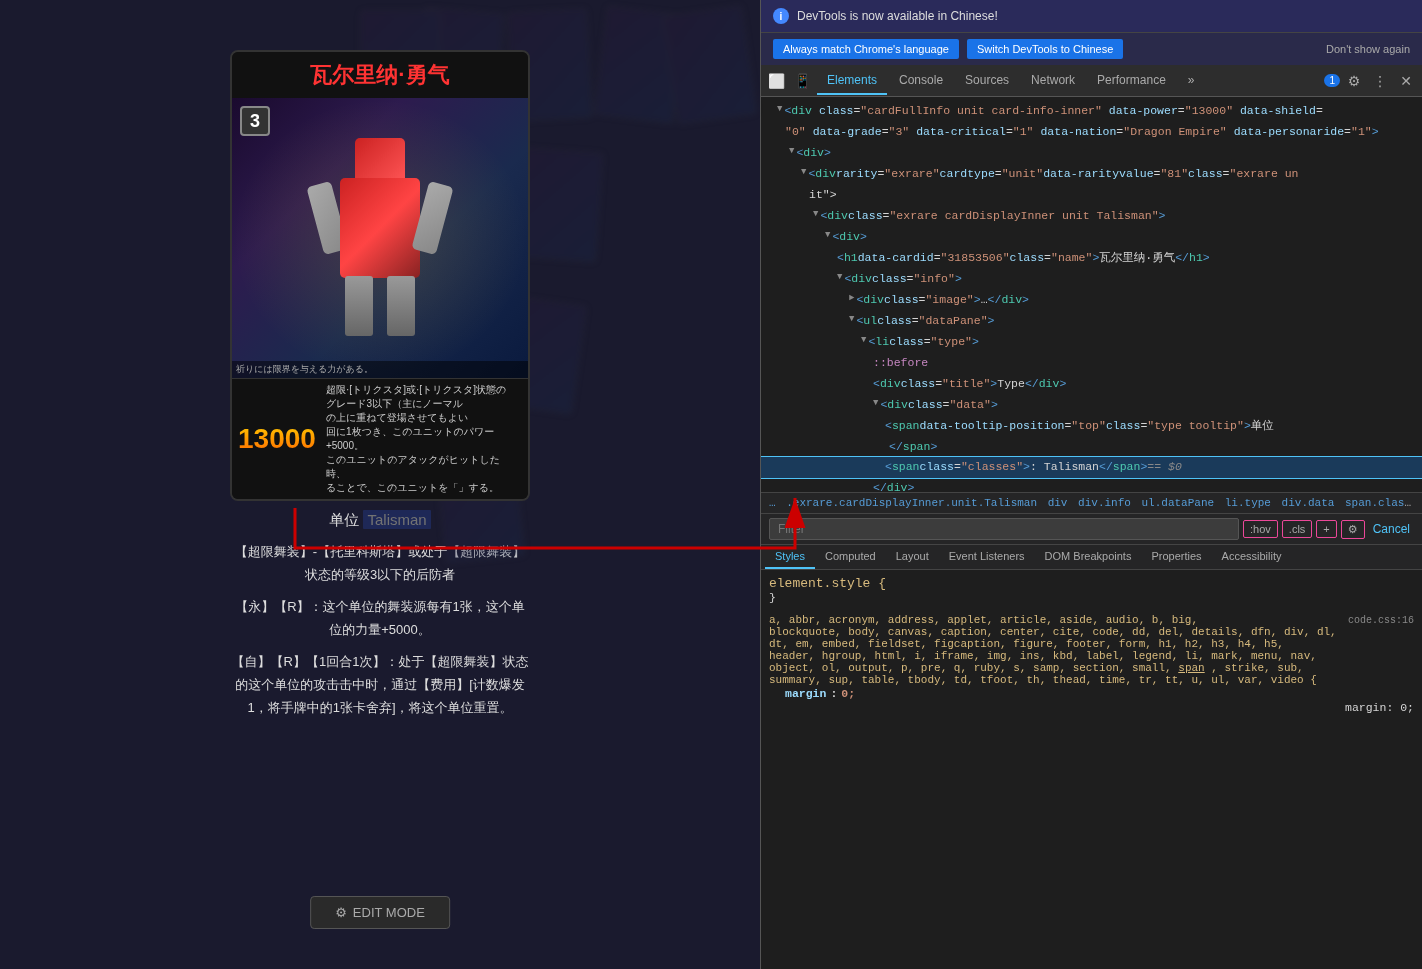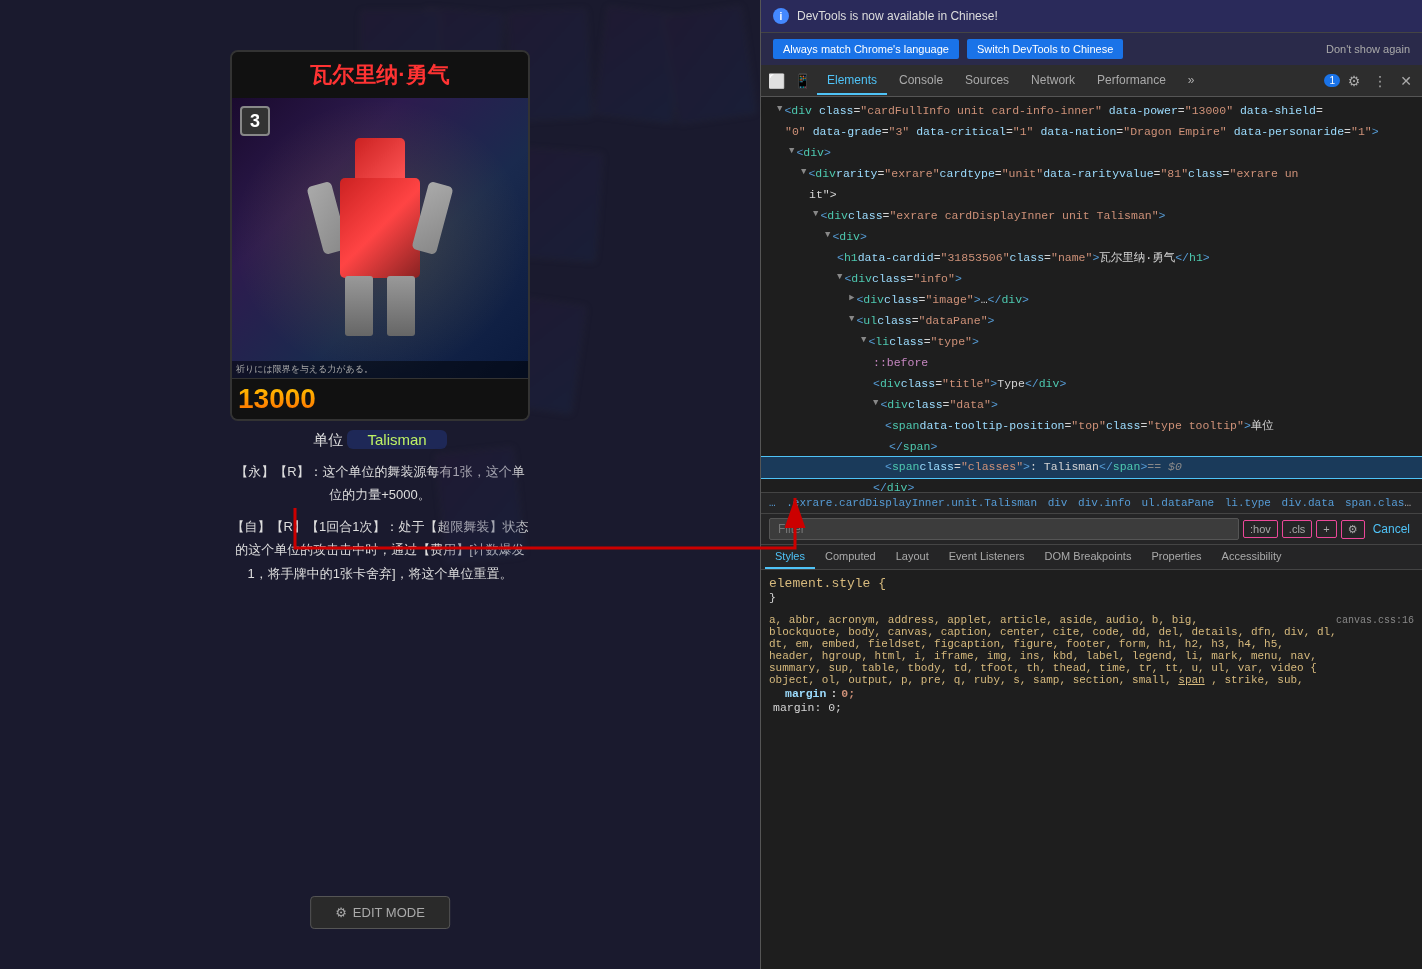--- a/index.html
+++ b/index.html
@@ -190,24 +190,24 @@
 
     
     .card-unit-type {
       color: #ddd;
       font-size: 15px;
       margin-top: 10px;
       text-align: center;
     }
 
     .unit-type-highlight {
-      color: #bef264;
+      color: #737373;
       background: rgba(50,100,255,0.2);
-      padding: 1px 20px;
-      border-radius: 6px;
+      padding: 1px 4px;
+      border-radius: 1px;
     }
 
     .card-skill-text {
       color: #ddd;
       font-size: 13px;
       max-width: 300px;
       margin-top: 10px;
       line-height: 1.8;
       text-align: center;
     }
@@ -569,31 +569,39 @@
         <div class="robot-arm-r"></div>
         <div class="robot-leg-l"></div>
         <div class="robot-leg-r"></div>
       </div>
 
       <div class="card-flavor">祈りには限界を与える力がある。</div>
     </div>
 
     <div class="card-stats-bar">
       <span class="power-value">13000</span>
+      <div class="card-effect-text">
+        <div>超限·[トリクスタ]或·[トリクスタ]状態のグレード3以下（主にノーマル</div>
+        <div>の上に重ねて登場させてもよい</div>
+        <div>回に1枚つき、このユニットのパワー+5000。</div>
+        <div>このユニットのアタックがヒットした時、</div>
+        <div>ることで、このユニットを「」する。</div>
+      </div>
     </div>
 
   </div>
 
   <div class="card-unit-type">
     <span>单位</span>
     <span class="unit-type-highlight">Talisman</span>
     
   </div>
 
   <div class="card-skill-text">
+    <div style="margin-bottom:8px;">【超限舞装】-【托里科斯塔】或处于【超限舞装】状态的等级3以下的后防者</div>
     <div style="margin-bottom:8px;">【永】【R】：这个单位的舞装源每有1张，这个单位的力量+5000。</div>
     <div>【自】【R】【1回合1次】：处于【超限舞装】状态的这个单位的攻击击中时，通过【费用】[计数爆发1，将手牌中的1张卡舍弃]，将这个单位重置。</div>
   </div>
 
   <button class="edit-mode-btn">
     <span>⚙</span>
     <span>EDIT MODE</span>
   </button>
 </div>
 
@@ -893,35 +901,35 @@
         <span class="style-selector">element.style {</span>
       </div>
       <div>
         <span class="style-brace">}</span>
       </div>
     </div>
 
     <div class="css-rule-block">
       <div style="display:flex; flex-wrap:wrap; align-items:baseline;">
         <span style="color:#d7ba7d; font-size:11px;">a, abbr, acronym, address, applet, article, aside, audio, b, big,</span>
-        <span class="style-origin" style="float:none; margin-left:auto;">canvas.css:16</span>
+        <span class="style-origin" style="float:none; margin-left:auto;">code.css:16</span>
       </div>
       <div style="color:#d7ba7d; font-size:11px;">blockquote, body, canvas, caption, center, cite, code, dd, del, details, dfn, div, dl,</div>
       <div style="color:#d7ba7d; font-size:11px;">dt, em, embed, fieldset, figcaption, figure, footer, form, h1, h2, h3, h4, h5,</div>
       <div style="color:#d7ba7d; font-size:11px;">header, hgroup, html, i, iframe, img, ins, kbd, label, legend, li, mark, menu, nav,</div>
-      <div style="color:#d7ba7d; font-size:11px;">summary, sup, table, tbody, td, tfoot, th, thead, time, tr, tt, u, ul, var, video {</div>
       <div style="color:#d7ba7d; font-size:11px;">
         object, ol, output, p, pre, q, ruby, s, samp, section, small,
         <span style="text-decoration: underline; color:#d7ba7d;">span</span>
         , strike, sub,
       </div>
+      <div style="color:#d7ba7d; font-size:11px;">summary, sup, table, tbody, td, tfoot, th, thead, time, tr, tt, u, ul, var, video {</div>
       <div class="css-line">
         <span class="style-prop">margin</span>
         <span class="style-colon">:</span>
         <span class="style-val"> 0;</span>
       </div>
-      <div style="padding-left:4px;">
+      <div style="padding-left:4px;text-align:right;">
         <span class="style-brace">margin: 0;</span>
       </div>
     </div>
   </div>
 
 </div>
 
 </body></html>

